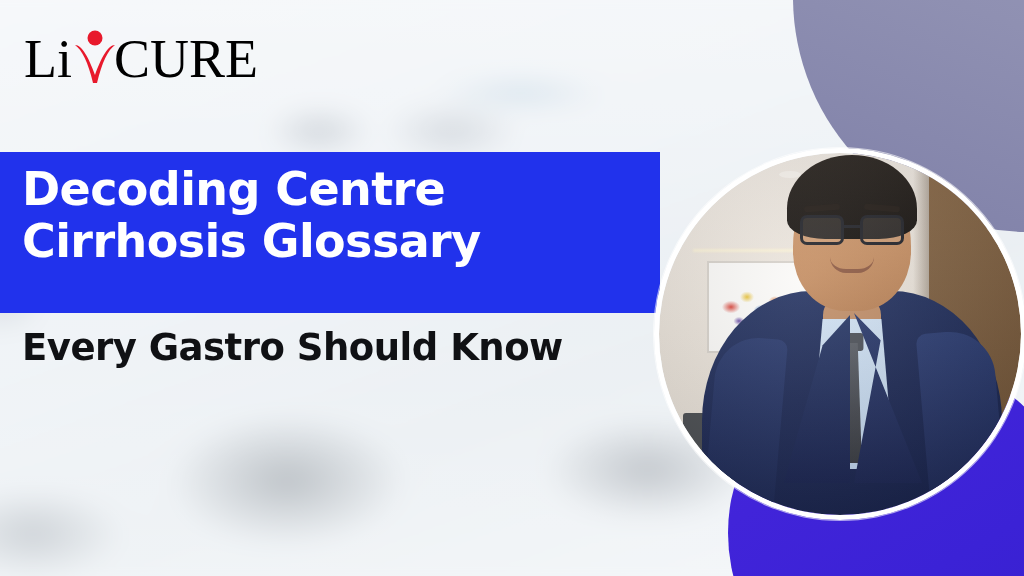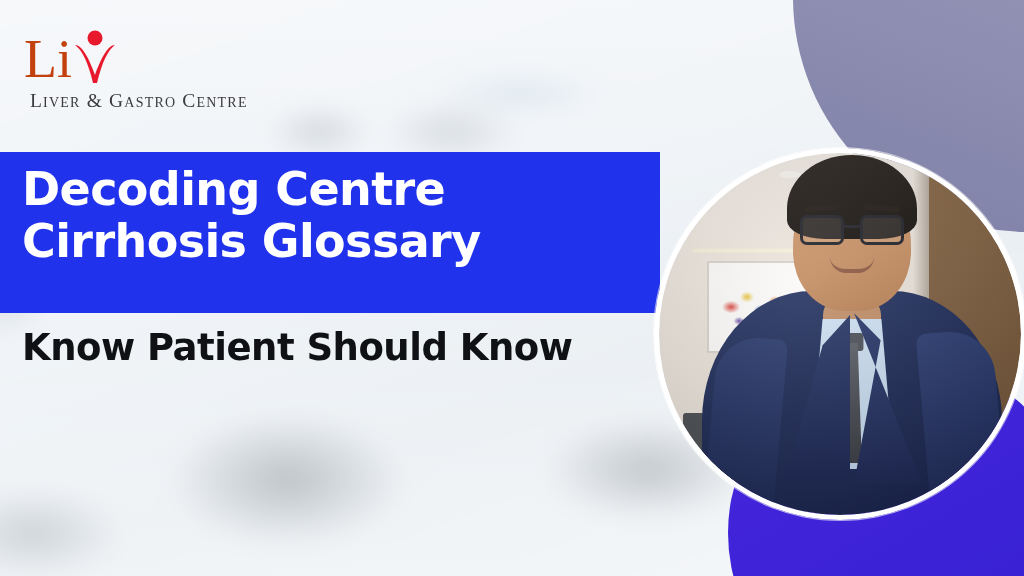--- a/index.html
+++ b/index.html
@@ -82,21 +82,21 @@
   }
   .logo-wordmark {
     display: flex;
     align-items: flex-end;
     height: 58px;
     line-height: 1;
   }
   .logo-li, .logo-cure {
     font-family: "Liberation Serif", serif;
     font-size: 54px;
-    color: #c2410c;
+    color: #000000;
     letter-spacing: 0px;
     line-height: 1;
     position: relative;
     display: block;
   }
   .logo-li { margin-right: 1px; }
   .logo-cure { margin-left: -3px; }
   .logo-vmark {
     position: relative;
     width: 44px;
@@ -340,32 +340,32 @@
 
   <div class="logo">
     <div class="logo-wordmark">
       <span class="logo-li">Li</span>
       <span class="logo-vmark">
         <svg width="44" height="58" viewBox="0 0 44 58" aria-hidden="true">
           <circle cx="22" cy="10" r="7.5" fill="#e8192c"></circle>
           <path d="M2 17 C9 17 16 30 22 47 C28 30 35 17 42 17 C35 22 29 34 24 55 L20 55 C15 34 9 22 2 17 Z" fill="#e8192c"></path>
         </svg>
       </span>
+      <span class="logo-cure">CURE</span>
     </div>
-    <div class="logo-tagline">Liver &amp; Gastro Centre</div>
   </div>
 
   <div class="headline-band"></div>
   <div class="headline">
     <span class="headline-line">Decoding Centre</span>
     <span class="headline-line">Cirrhosis Glossary</span>
   </div>
 
   <div class="subtitle">
-    <span class="subtitle-line">Know Patient Should Know</span>
+    <span class="subtitle-line">Every Gastro Should Know</span>
   </div>
 
   <div class="portrait">
     <div class="portrait-photo">
       <div class="pf-wall-right"></div>
       <div class="pf-wall-edge"></div>
       <div class="pf-lightline"></div>
       <div class="pf-ceil"></div>
       <div class="pf-painting"></div>
       <div class="pf-splash"></div>

